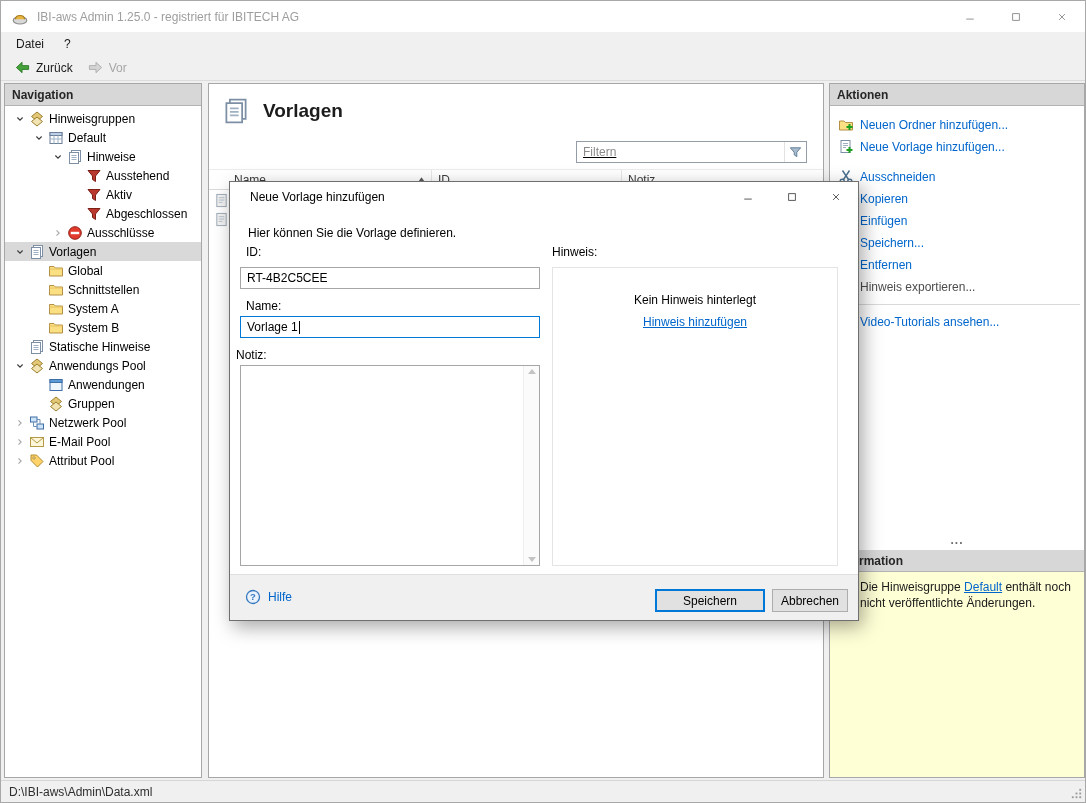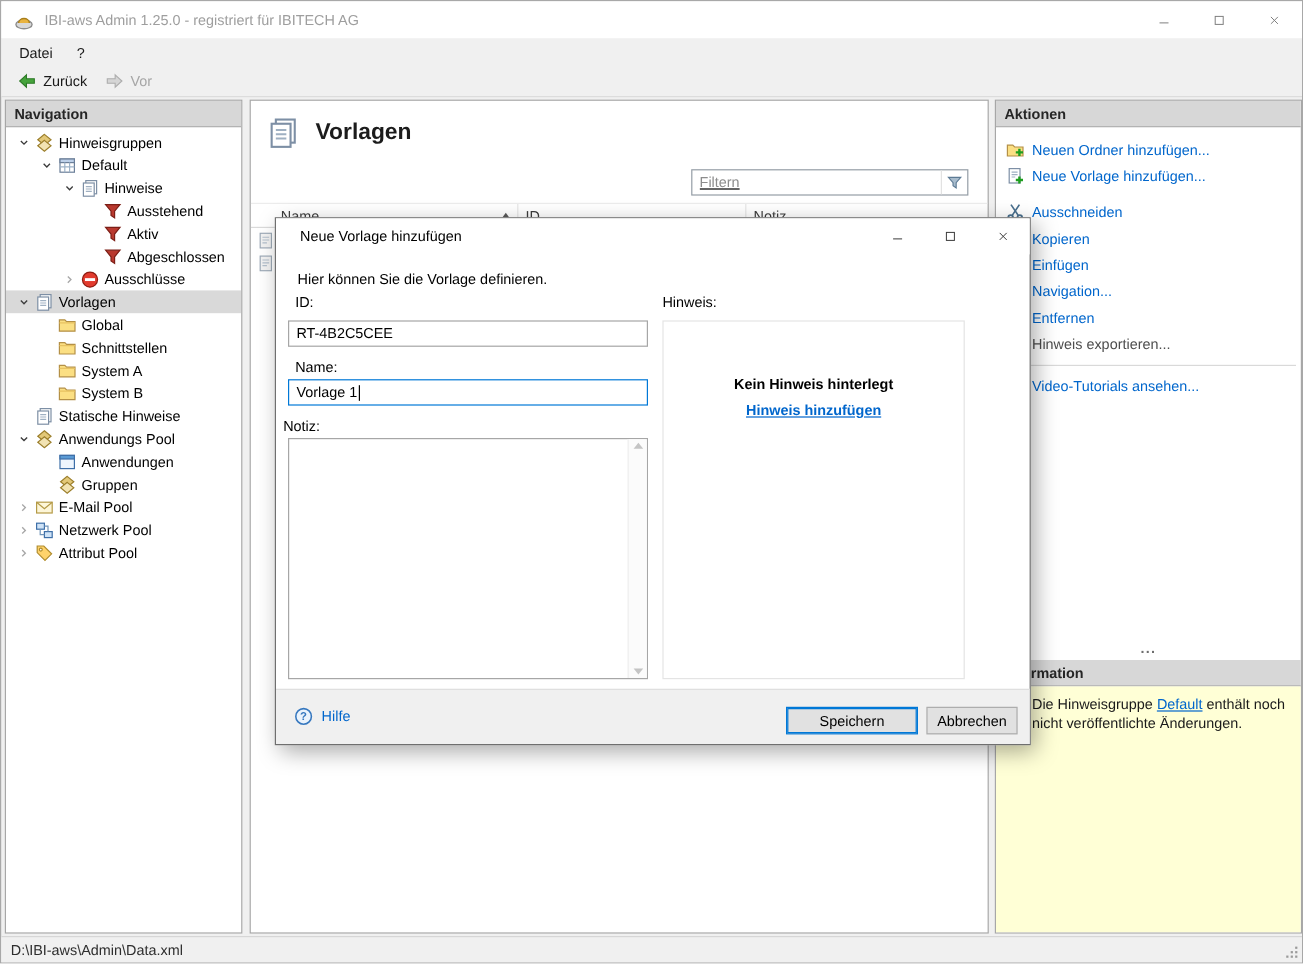--- a/index.html
+++ b/index.html
@@ -108,22 +108,22 @@
   .caret { display: inline-block; width: 1px; height: 13px; background: #000; margin-left: 1px; }
   .notebox { position: absolute; top: 183px; left: 10px; width: 300px; height: 201px;
              border: 1px solid #a6a6a6; background: #fff; }
   .vscroll { position: absolute; right: 0; top: 0; bottom: 0; width: 16px; background: #fbfbfb;
              border-left: 1px solid #eeeeee; display: flex; flex-direction: column;
              justify-content: space-between; align-items: center; padding: 3px 0; }
   .arr-up { width: 0; height: 0; border-left: 4px solid transparent; border-right: 4px solid transparent;
             border-bottom: 5px solid #c4c4c4; }
   .arr-down { width: 0; height: 0; border-left: 4px solid transparent; border-right: 4px solid transparent;
               border-top: 5px solid #c4c4c4; }
-  .hinweis-box { position: absolute; top: 85px; left: 322px; width: 252px; height: 299px;
-                 border: 1px solid #e4e4e4; background: #fff; text-align: center; padding-top: 45px; font-weight: bold; }
+  .hinweis-box { position: absolute; top: 85px; left: 322px; width: 286px; height: 299px;
+                 border: 1px solid #e4e4e4; background: #fff; text-align: center; padding-top: 25px; }
   .hinweis-box .empty { color: #000; }
   .hinweis-box .addlink { display: inline-block; margin-top: 8px; color: #0066cc; text-decoration: underline; }
   .dlg-footer { position: absolute; left: 0; right: 0; bottom: 0; height: 46px; background: #f0f0f0;
                 border-top: 1px solid #dfdfdf; }
   .help-link { position: absolute; left: 15px; top: 14px; display: flex; align-items: center; gap: 7px; color: #0066cc; }
   .btn { position: absolute; top: 14px; height: 23px; background: #e1e1e1; border: 1px solid #adadad;
          display: flex; align-items: center; justify-content: center; color: #000; }
   .btn.primary { left: 425px; width: 110px; border-color: #0078d7; box-shadow: inset 0 0 0 1px #0078d7; }
   .btn.secondary { left: 542px; width: 76px; }
 </style>
@@ -395,41 +395,41 @@
         </div>
         <div class="tree-row">
           <span class="tree-pad" style="width: 6px;"></span>
           <span class="tree-chevron">
             <svg viewBox="0 0 16 16">
               <path d="M6 4.5 L9.5 8 L6 11.5" fill="none" stroke="#a8a8a8" stroke-width="1.5"></path>
             </svg>
           </span>
           <span class="icon">
             <svg viewBox="0 0 16 16">
-              <rect x="1.5" y="3.5" width="13" height="9" fill="#fdf6d8" stroke="#b49a46"></rect>
-              <path d="M1.5 3.5 L8 9 L14.5 3.5" fill="none" stroke="#b49a46"></path>
-            </svg>
-          </span>
-          <span class="tree-label">E-Mail Pool</span>
-        </div>
-        <div class="tree-row">
-          <span class="tree-pad" style="width: 6px;"></span>
-          <span class="tree-chevron">
-            <svg viewBox="0 0 16 16">
-              <path d="M6 4.5 L9.5 8 L6 11.5" fill="none" stroke="#a8a8a8" stroke-width="1.5"></path>
-            </svg>
-          </span>
-          <span class="icon">
-            <svg viewBox="0 0 16 16">
               <rect x="1.5" y="2" width="6.5" height="5" fill="#cfe3f7" stroke="#3e6fa8"></rect>
               <rect x="8" y="9" width="6.5" height="5" fill="#cfe3f7" stroke="#3e6fa8"></rect>
               <path d="M4.5 7 V11.5 H8 M11 9 V4.5 H8" fill="none" stroke="#6f93b8"></path>
             </svg>
           </span>
           <span class="tree-label">Netzwerk Pool</span>
+        </div>
+        <div class="tree-row">
+          <span class="tree-pad" style="width: 6px;"></span>
+          <span class="tree-chevron">
+            <svg viewBox="0 0 16 16">
+              <path d="M6 4.5 L9.5 8 L6 11.5" fill="none" stroke="#a8a8a8" stroke-width="1.5"></path>
+            </svg>
+          </span>
+          <span class="icon">
+            <svg viewBox="0 0 16 16">
+              <rect x="1.5" y="3.5" width="13" height="9" fill="#fdf6d8" stroke="#b49a46"></rect>
+              <path d="M1.5 3.5 L8 9 L14.5 3.5" fill="none" stroke="#b49a46"></path>
+            </svg>
+          </span>
+          <span class="tree-label">E-Mail Pool</span>
         </div>
         <div class="tree-row">
           <span class="tree-pad" style="width: 6px;"></span>
           <span class="tree-chevron">
             <svg viewBox="0 0 16 16">
               <path d="M6 4.5 L9.5 8 L6 11.5" fill="none" stroke="#a8a8a8" stroke-width="1.5"></path>
             </svg>
           </span>
           <span class="icon">
             <svg viewBox="0 0 16 16">
@@ -544,21 +544,21 @@
           <span class="icon">
             <svg viewBox="0 0 16 16">
               <rect x="2.5" y="2.5" width="9" height="12" fill="#d9c59a" stroke="#8a6c34"></rect>
               <rect x="5" y="1" width="4" height="3" fill="#aebacb" stroke="#5f7186"></rect>
               <rect x="6.5" y="6" width="8" height="9" fill="#fff" stroke="#7d8fa5"></rect>
             </svg>
           </span>
           <span>Einfügen</span>
         </div>
         <div class="action-item no-icon">
-          <span>Navigation...</span>
+          <span>Speichern...</span>
         </div>
         <div class="action-item no-icon">
           <span>Entfernen</span>
         </div>
         <div class="action-item no-icon disabled">
           <span>Hinweis exportieren...</span>
         </div>
         <div class="action-sep"></div>
         <div class="action-item no-icon">
           <span>Video-Tutorials ansehen...</span>

